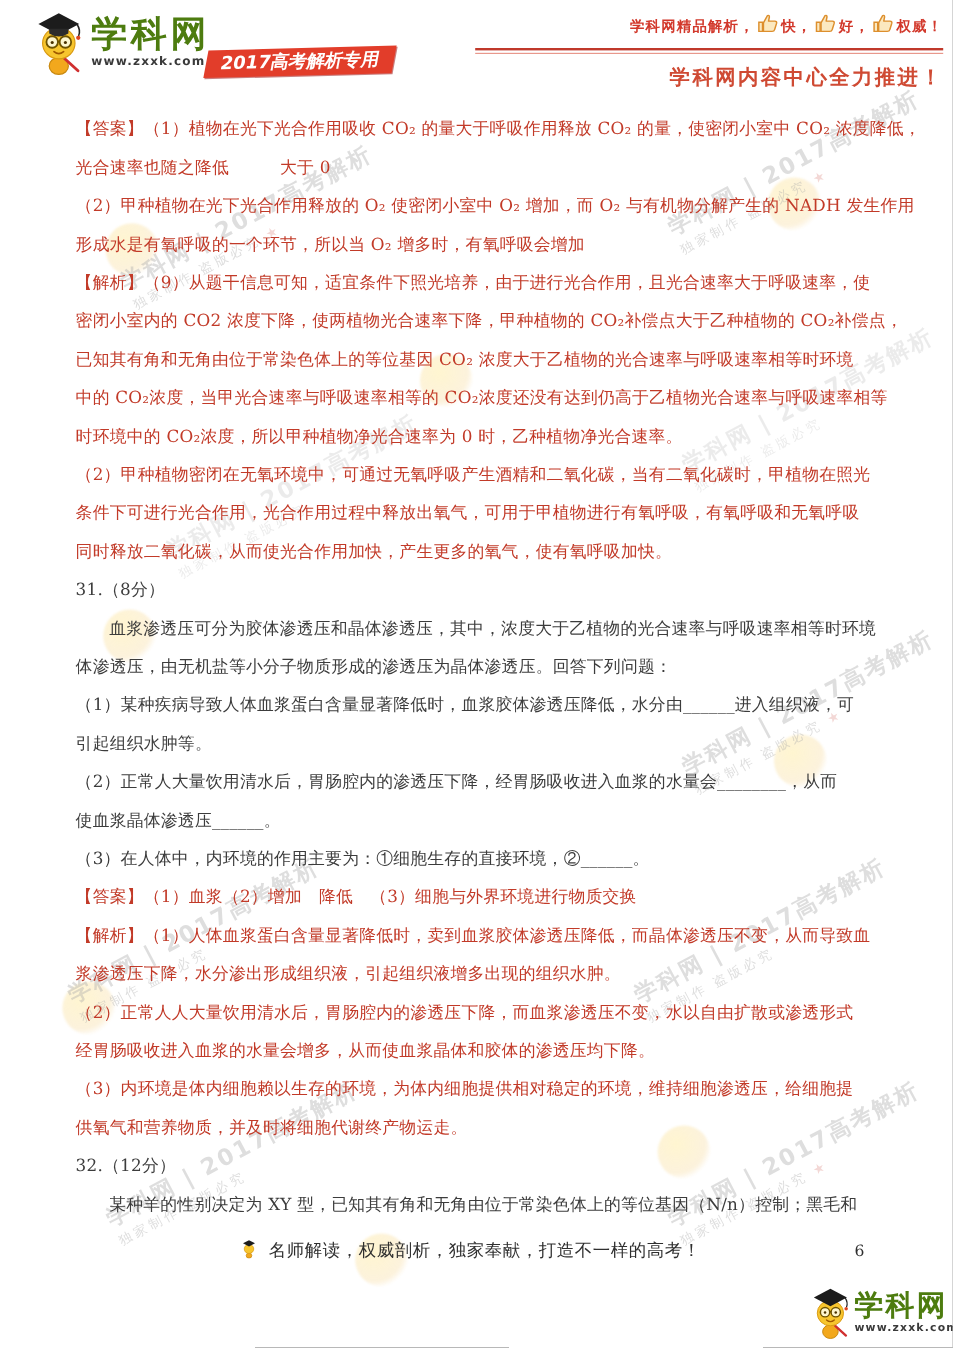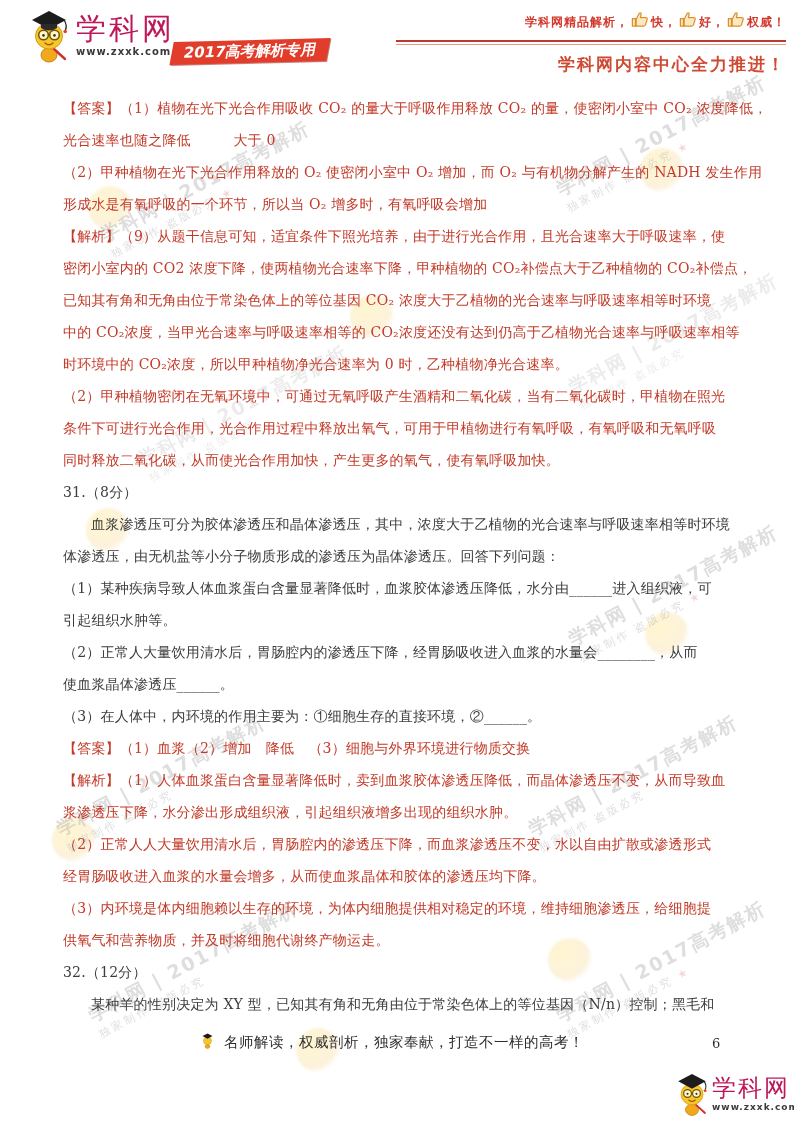--- a/index.html
+++ b/index.html
@@ -5,22 +5,22 @@
   html,body { margin:0; padding:0; background:#888; }
   .page {
     position:relative; width:794px; height:1123px; margin:0 auto;
     background:#ffffff; overflow:hidden;
     font-family:"DejaVu Serif","Liberation Serif",serif;
   }
   
   .hdr-logo { position:absolute; left:26px; top:6px; display:flex; align-items:flex-start; z-index:3; }
   .hdr-logo .mascot { flex:0 0 auto; }
   .logo-textcol { margin-left:4px; margin-top:8px; }
-  .logo-name { font-family:"DejaVu Sans","Liberation Sans",sans-serif; font-weight:normal;
-               font-size:30px; line-height:30px; color:#be185d; letter-spacing:3px; }
+  .logo-name { font-family:"DejaVu Sans","Liberation Sans",sans-serif; font-weight:bold;
+               font-size:30px; line-height:30px; color:#4d7c0f; letter-spacing:3px; }
   .logo-url  { font-family:"DejaVu Sans","Liberation Sans",sans-serif; font-weight:bold;
                font-size:10px; color:#3a3a3a; letter-spacing:1px; margin-top:2px; }
   .hdr-banner {
     position:absolute; left:172px; top:40px; z-index:3;
     background:var(--banner-red,#e23d2a); color:#fff;
     font-family:"DejaVu Sans","Liberation Sans",sans-serif; font-weight:bold;
     font-size:15px; line-height:15px; padding:4px 12px;
     transform:skewX(-12deg) rotate(-1.5deg);
     box-shadow:1px 1px 0 rgba(150,0,0,.5);
   }

